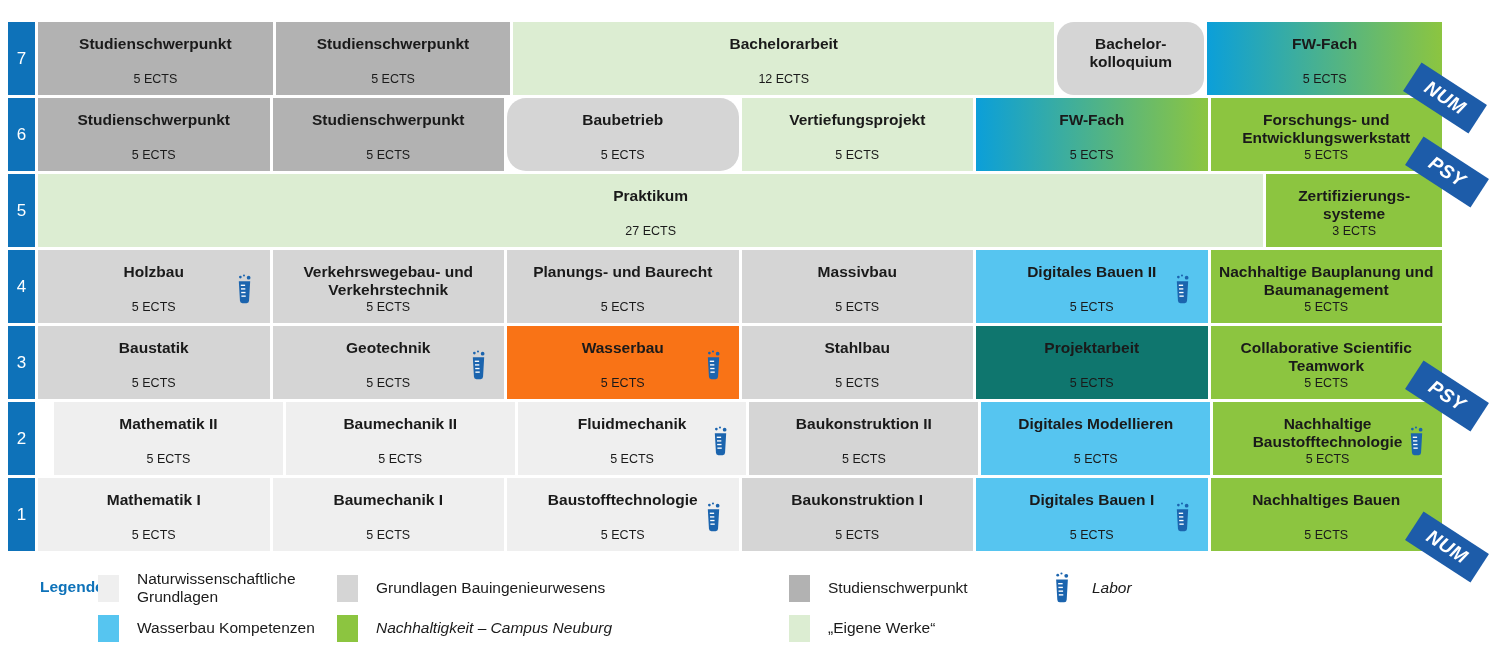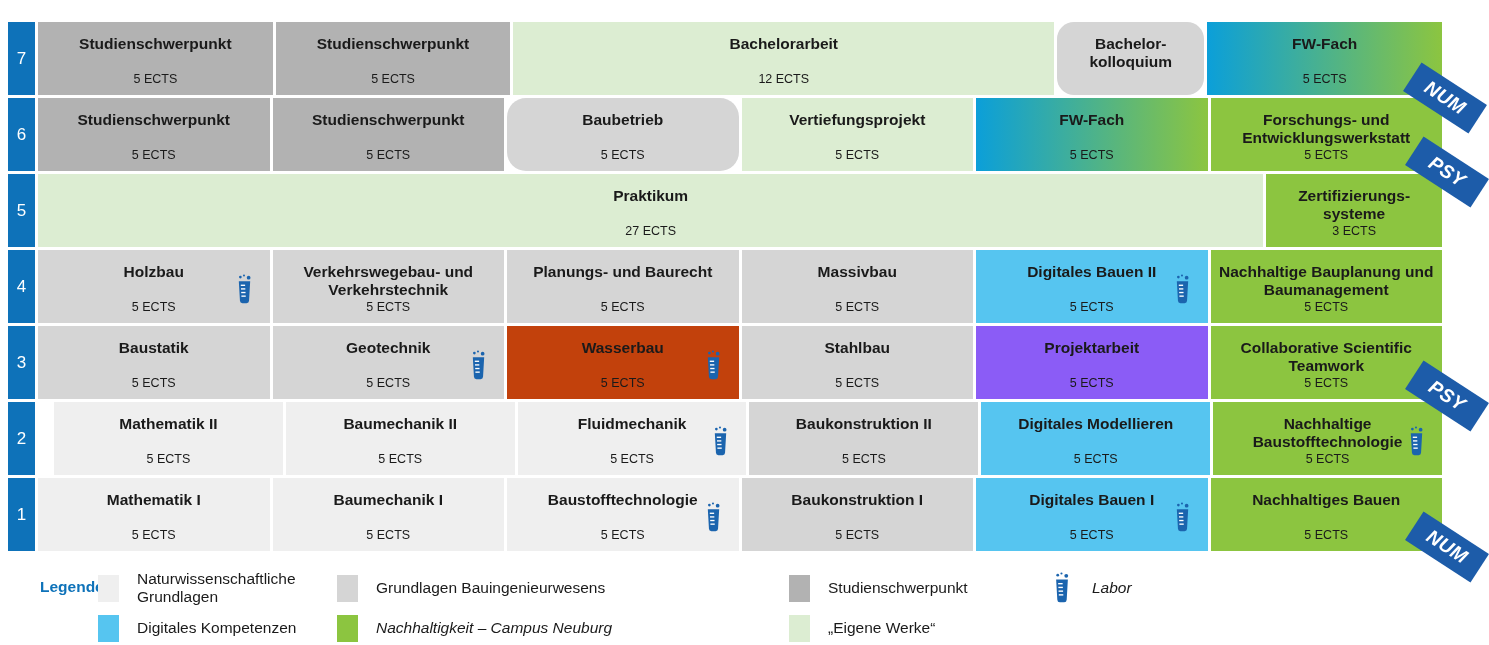--- a/index.html
+++ b/index.html
@@ -176,41 +176,41 @@
     <circle cx="10.5" cy="1.4" r="1" fill="currentColor"></circle>
     <circle cx="15" cy="3.6" r="1.8" fill="currentColor"></circle>
     <path d="M5.5 7 L16.5 7 L15.4 26 Q15.3 28.4 13 28.4 L9 28.4 Q6.7 28.4 6.6 26 Z" fill="currentColor"></path>
     <rect x="7.4" y="10.3" width="4.2" height="1.3" fill="#fff"></rect>
     <rect x="7.6" y="13.8" width="4.2" height="1.3" fill="#fff"></rect>
     <rect x="7.8" y="17.3" width="4.2" height="1.3" fill="#fff"></rect>
     <rect x="8.0" y="20.8" width="4.2" height="1.3" fill="#fff"></rect>
   </svg>
             </span>
           </div>
-          <div class="cell" style="flex: 5 5 0px; background: #c2410c;">
+          <div class="cell" style="flex: 5 5 0px; background: #f97316;">
             <div class="title">Wasserbau</div>
             <div class="ects">5 ECTS</div>
             <span class="lab">
               <svg viewBox="0 0 22 30" xmlns="http://www.w3.org/2000/svg">
     <circle cx="7" cy="3" r="1.3" fill="currentColor"></circle>
     <circle cx="10.5" cy="1.4" r="1" fill="currentColor"></circle>
     <circle cx="15" cy="3.6" r="1.8" fill="currentColor"></circle>
     <path d="M5.5 7 L16.5 7 L15.4 26 Q15.3 28.4 13 28.4 L9 28.4 Q6.7 28.4 6.6 26 Z" fill="currentColor"></path>
     <rect x="7.4" y="10.3" width="4.2" height="1.3" fill="#fff"></rect>
     <rect x="7.6" y="13.8" width="4.2" height="1.3" fill="#fff"></rect>
     <rect x="7.8" y="17.3" width="4.2" height="1.3" fill="#fff"></rect>
     <rect x="8.0" y="20.8" width="4.2" height="1.3" fill="#fff"></rect>
   </svg>
             </span>
           </div>
           <div class="cell" style="flex: 5 5 0px; background: rgb(213, 213, 213);">
             <div class="title">Stahlbau</div>
             <div class="ects">5 ECTS</div>
           </div>
-          <div class="cell" style="flex: 5 5 0px; background: #8b5cf6;">
+          <div class="cell" style="flex: 5 5 0px; background: #0f766e;">
             <div class="title">Projektarbeit</div>
             <div class="ects">5 ECTS</div>
           </div>
           <div class="cell" style="flex: 5 5 0px; background: rgb(140, 197, 64);">
             <div class="title">Collaborative Scientific Teamwork</div>
             <div class="ects">5 ECTS</div>
           </div>
         </div>
       </div>
       <div class="row">
@@ -360,21 +360,21 @@
     <rect x="7.4" y="10.3" width="4.2" height="1.3" fill="#fff"></rect>
     <rect x="7.6" y="13.8" width="4.2" height="1.3" fill="#fff"></rect>
     <rect x="7.8" y="17.3" width="4.2" height="1.3" fill="#fff"></rect>
     <rect x="8.0" y="20.8" width="4.2" height="1.3" fill="#fff"></rect>
   </svg>
         </span>
         <span class="txt">Labor</span>
       </div>
       <div class="legend-item" style="grid-row: 2;">
         <span class="sw" style="background: rgb(86, 197, 240);"></span>
-        <span class="txt">Digitales Kompetenzen</span>
+        <span class="txt">Wasserbau Kompetenzen</span>
       </div>
       <div class="legend-item it" style="grid-row: 2;">
         <span class="sw" style="background: rgb(140, 197, 64);"></span>
         <span class="txt">Nachhaltigkeit – Campus Neuburg</span>
       </div>
       <div class="legend-item" style="grid-row: 2;">
         <span class="sw" style="background: rgb(220, 237, 210);"></span>
         <span class="txt">„Eigene Werke“</span>
       </div>
     </div>

